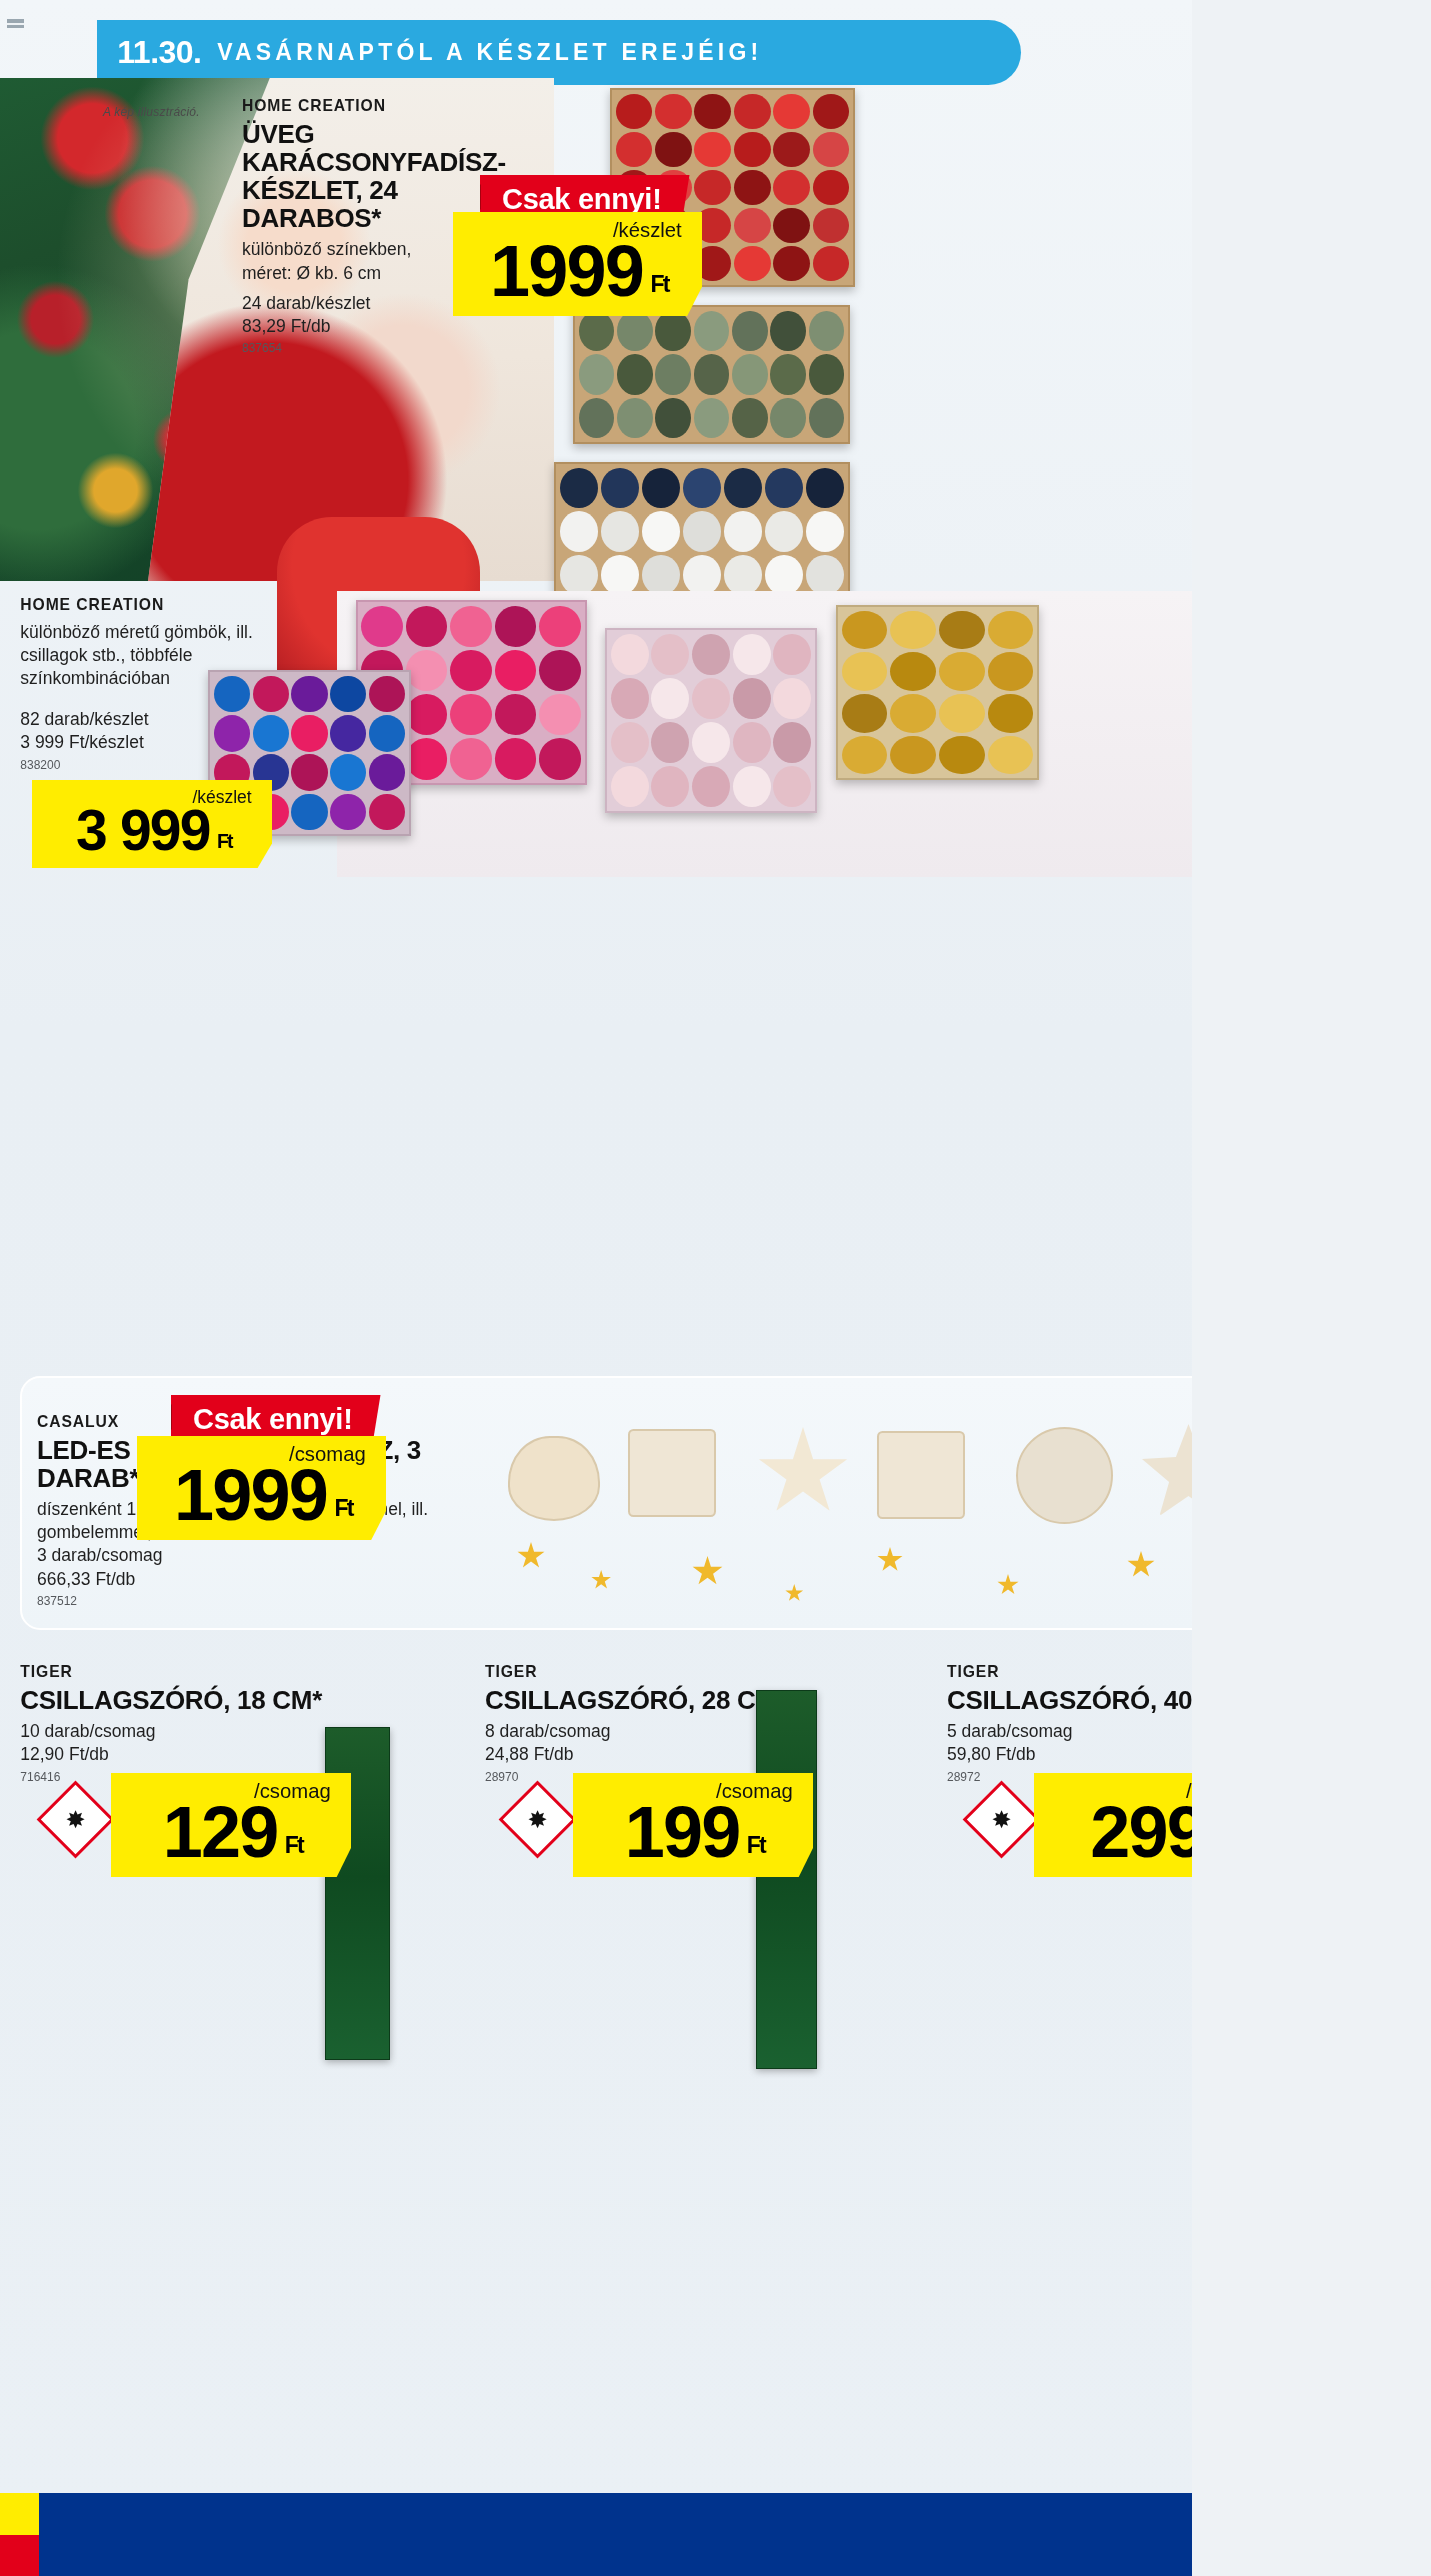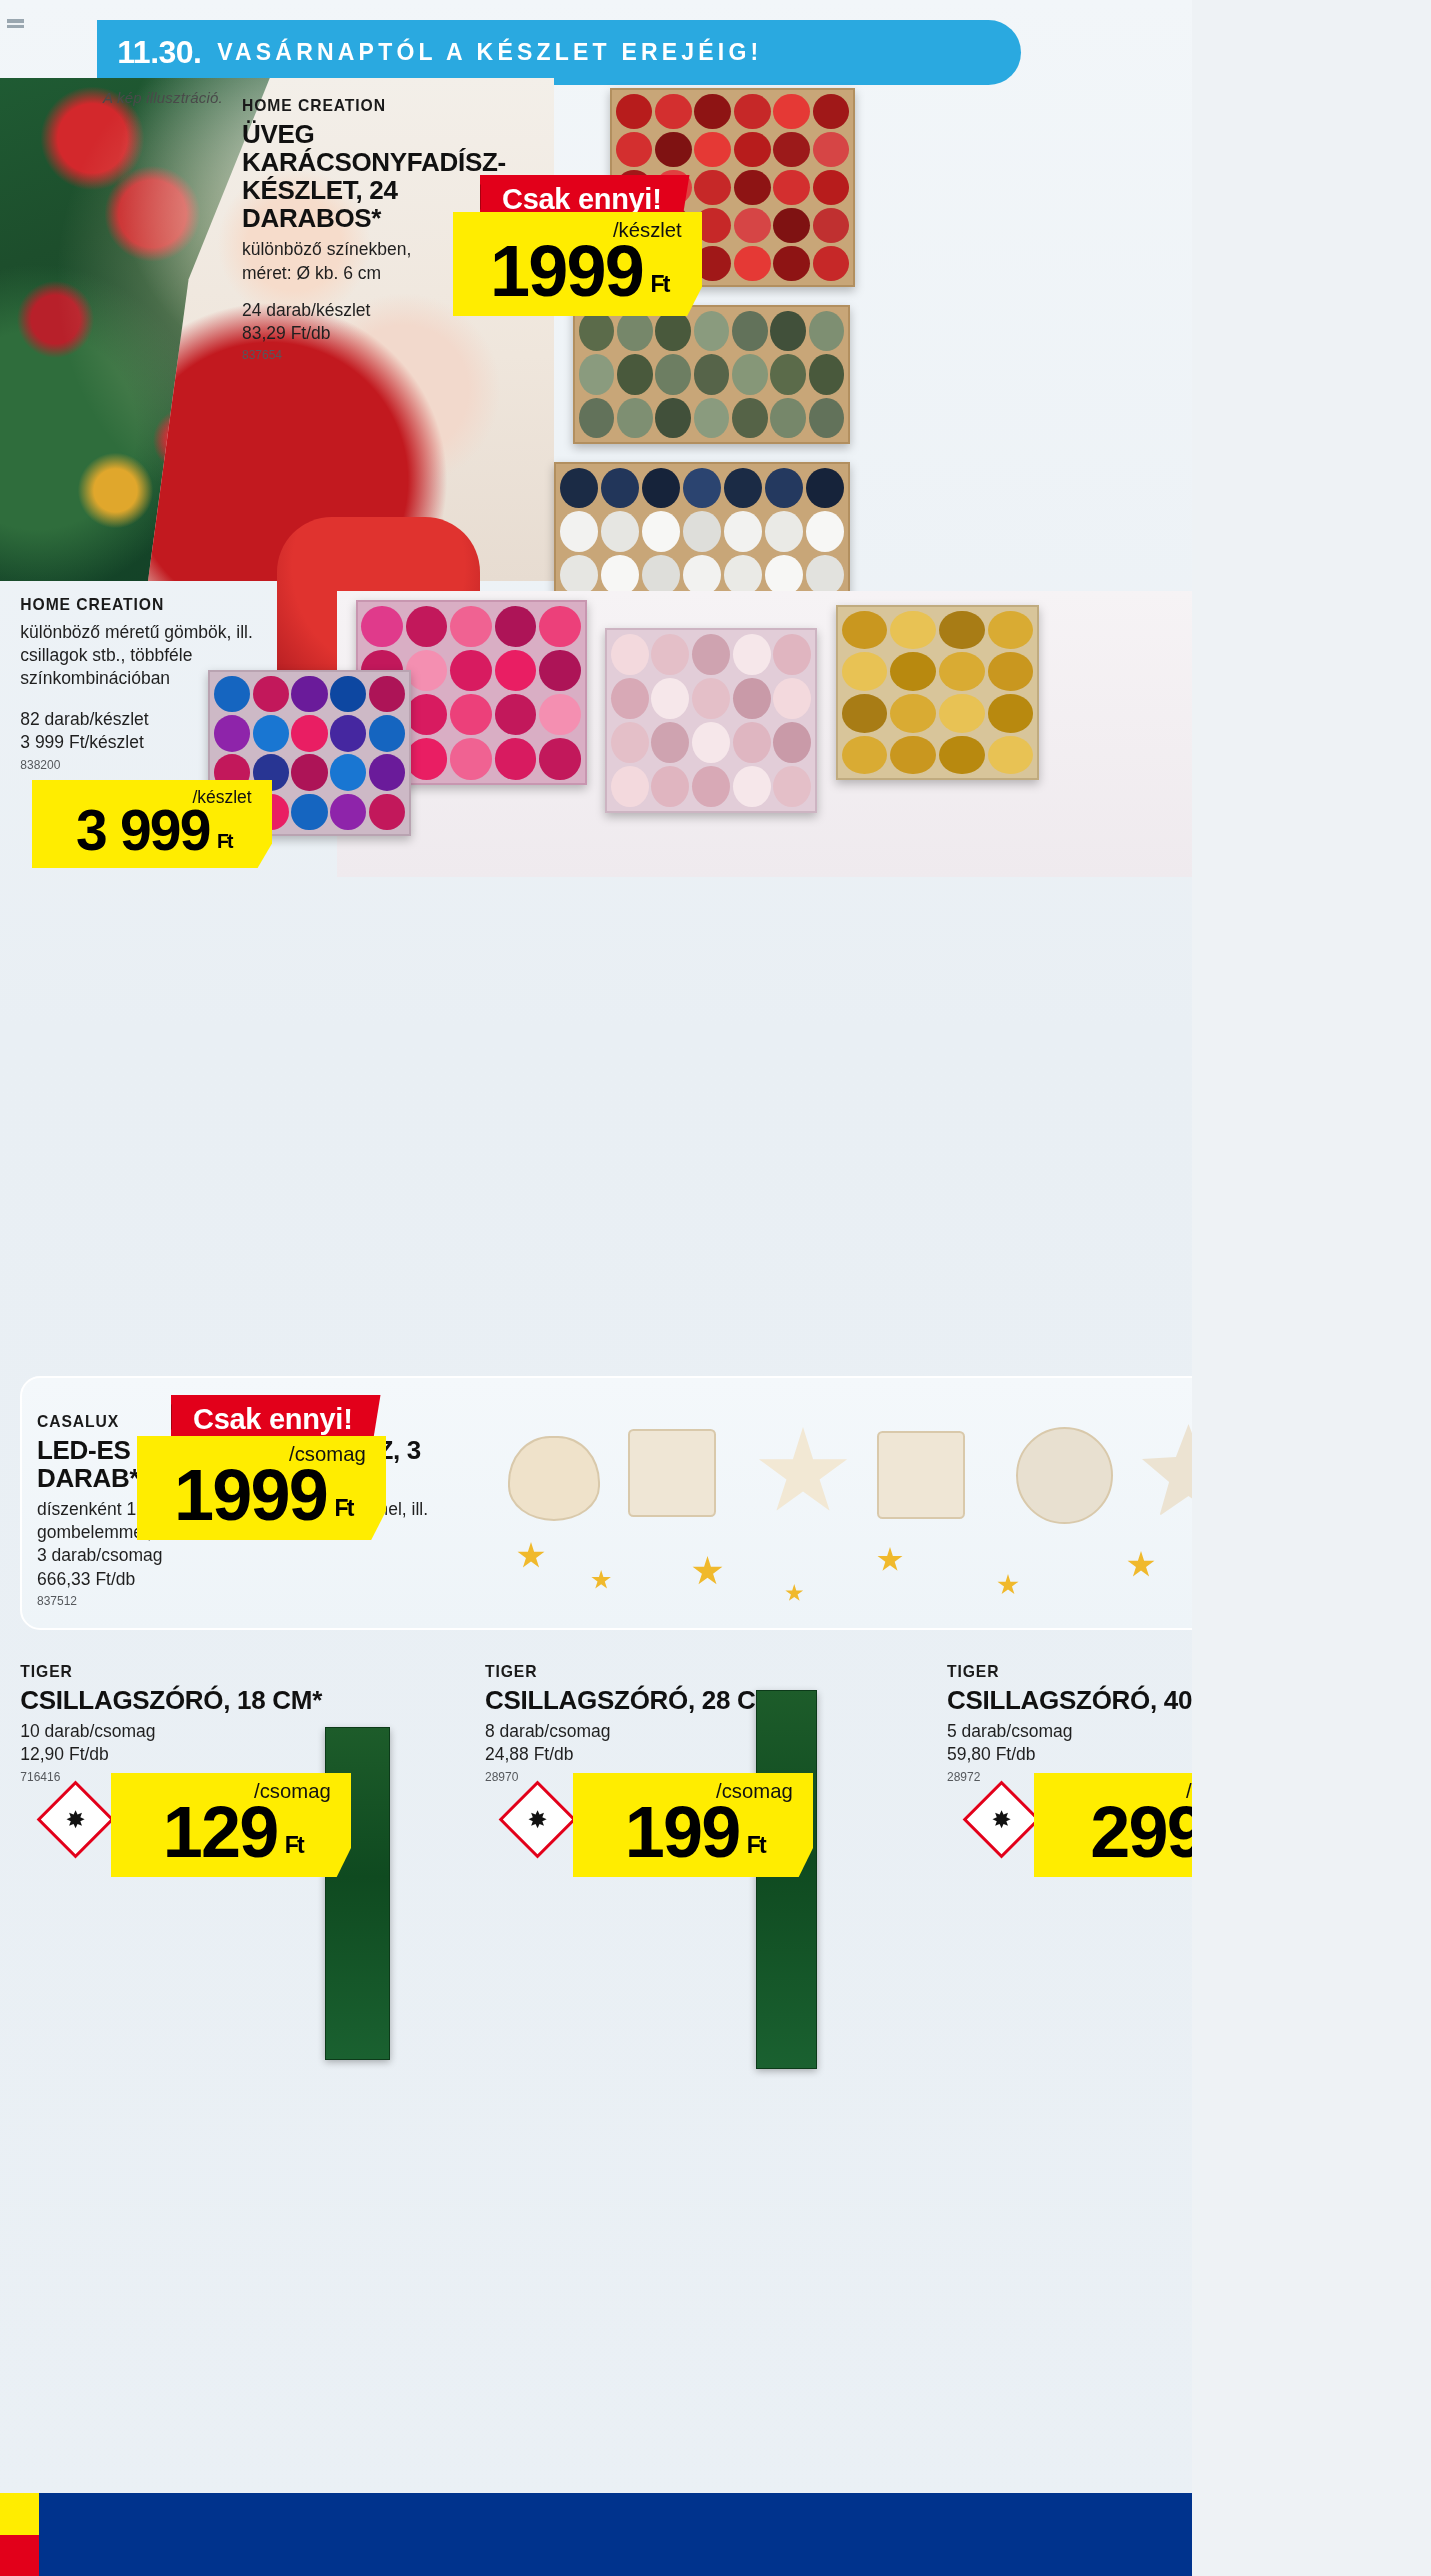--- a/index.html
+++ b/index.html
@@ -85,22 +85,22 @@
       linear-gradient(180deg,#f3efe9 0%, #efe6dc 55%, #e7dcd1 100%);
     clip-path: polygon(30% 0, 100% 0, 100% 100%, 0 100%, 10% 40%);
   }
   .hero-figure-red {
     position:absolute; left:277px; top:517px; width:203px; height:166px;
     background: radial-gradient(ellipse at 50% 30%, #e0332f 0 60%, #b31d22 100%);
     border-radius: 55px 55px 0 0;
   }
   .hero-caption {
     position: absolute;
-    left: 103px; top: 89px;
-    font-size: 15px;
+    left: 103px; top: 105px;
+    font-size: 12px;
     font-style: italic;
     color: #4a4a4a;
     letter-spacing: 0.2px;
   }
 
   
   .brand {
     font-size: 15.7px;
     font-weight: bold;
     letter-spacing: 0.9px;
@@ -276,21 +276,21 @@
   <div class="hero-photo"></div>
   <div class="hero-photo-right"></div>
   <div class="hero-figure-red"></div>
   <div class="hero-caption">A kép illusztráció.</div>
 
   <div style="position:absolute;left:242px;top:97px;width:296px;">
     <div class="brand">HOME CREATION</div>
     <div class="pname">ÜVEG KARÁCSONYFADÍSZ-KÉSZLET, 24 DARABOS*</div>
     <div class="pdesc">különböző színekben,</div>
     <div class="pdesc" style="margin-top:0">méret: Ø kb. 6 cm</div>
-    <div class="pdesc" style="margin-top:14px">24 darab/készlet</div>
+    <div class="pdesc" style="margin-top:7px">24 darab/készlet</div>
     <div class="pdesc" style="margin-top:0">83,29 Ft/db</div>
     <div class="pcode">837654</div>
   </div>
 
   <div class="tray" style="left:610px;top:88px;width:245px;height:199px;grid-template-columns:repeat(6,1fr);grid-template-rows:repeat(5,1fr);">
     <div class="cell" style="background:#b71c1c"></div>
       <div class="cell" style="background:#d32f2f"></div>
       <div class="cell" style="background:#8e1414"></div>
       <div class="cell" style="background:#c62828"></div>
       <div class="cell" style="background:#e53935"></div>

